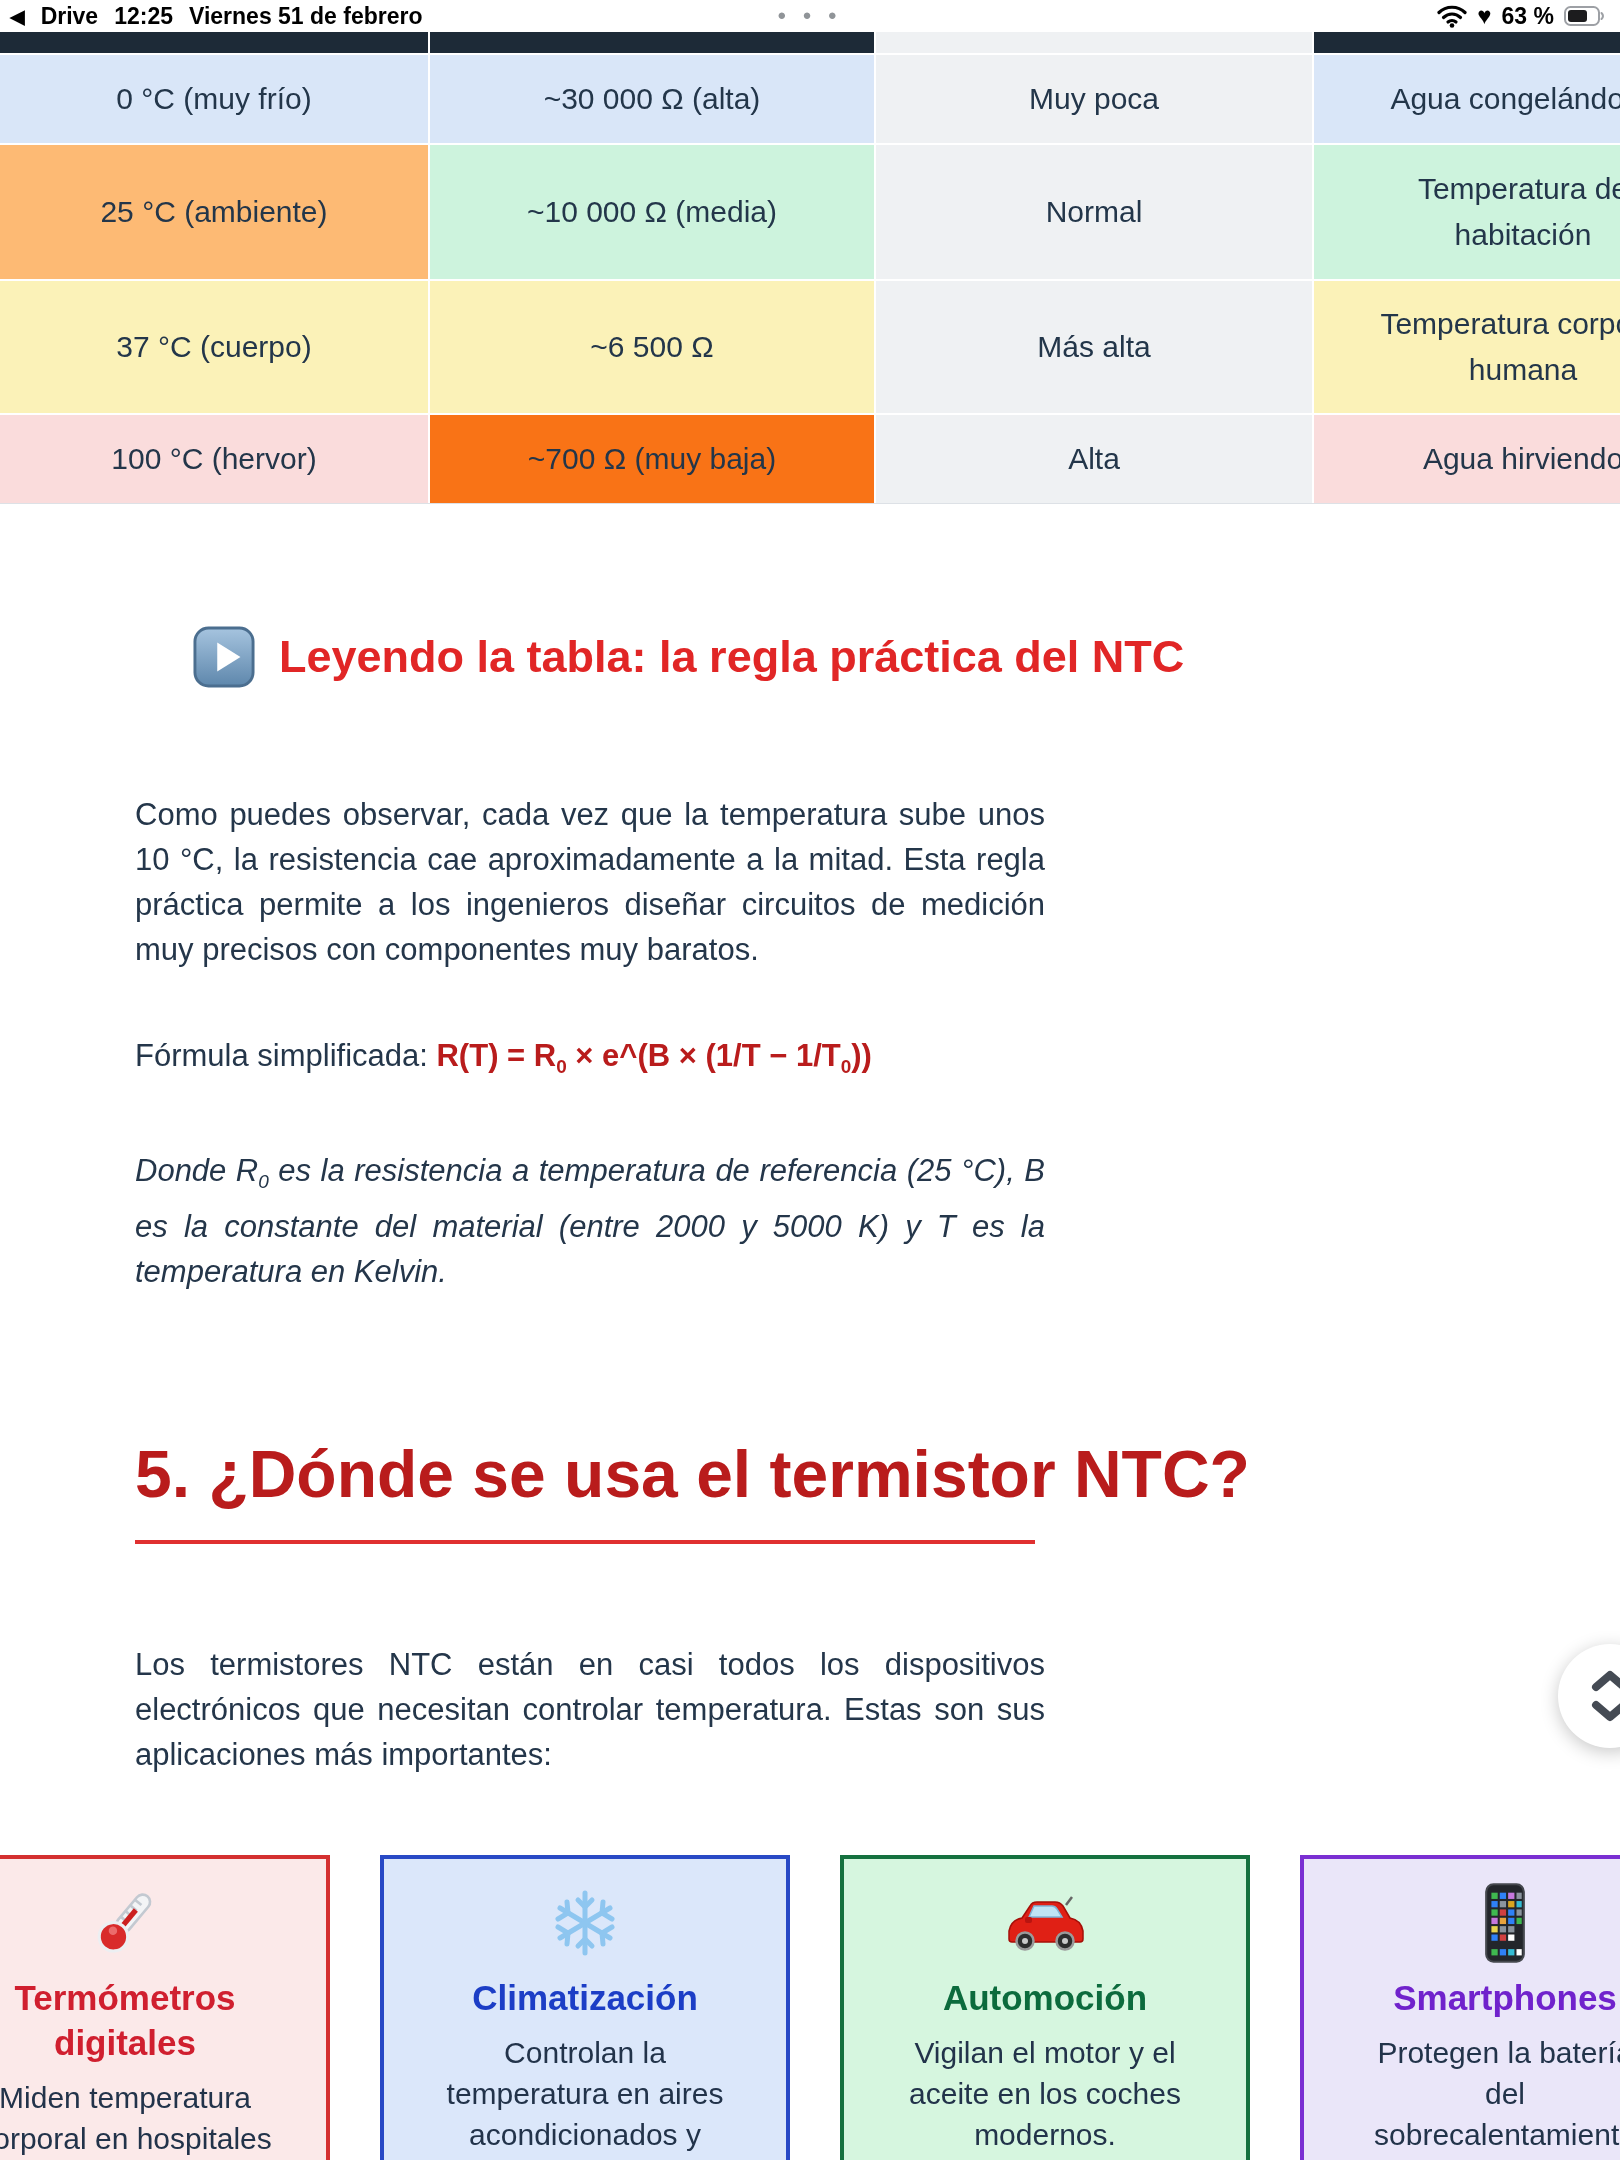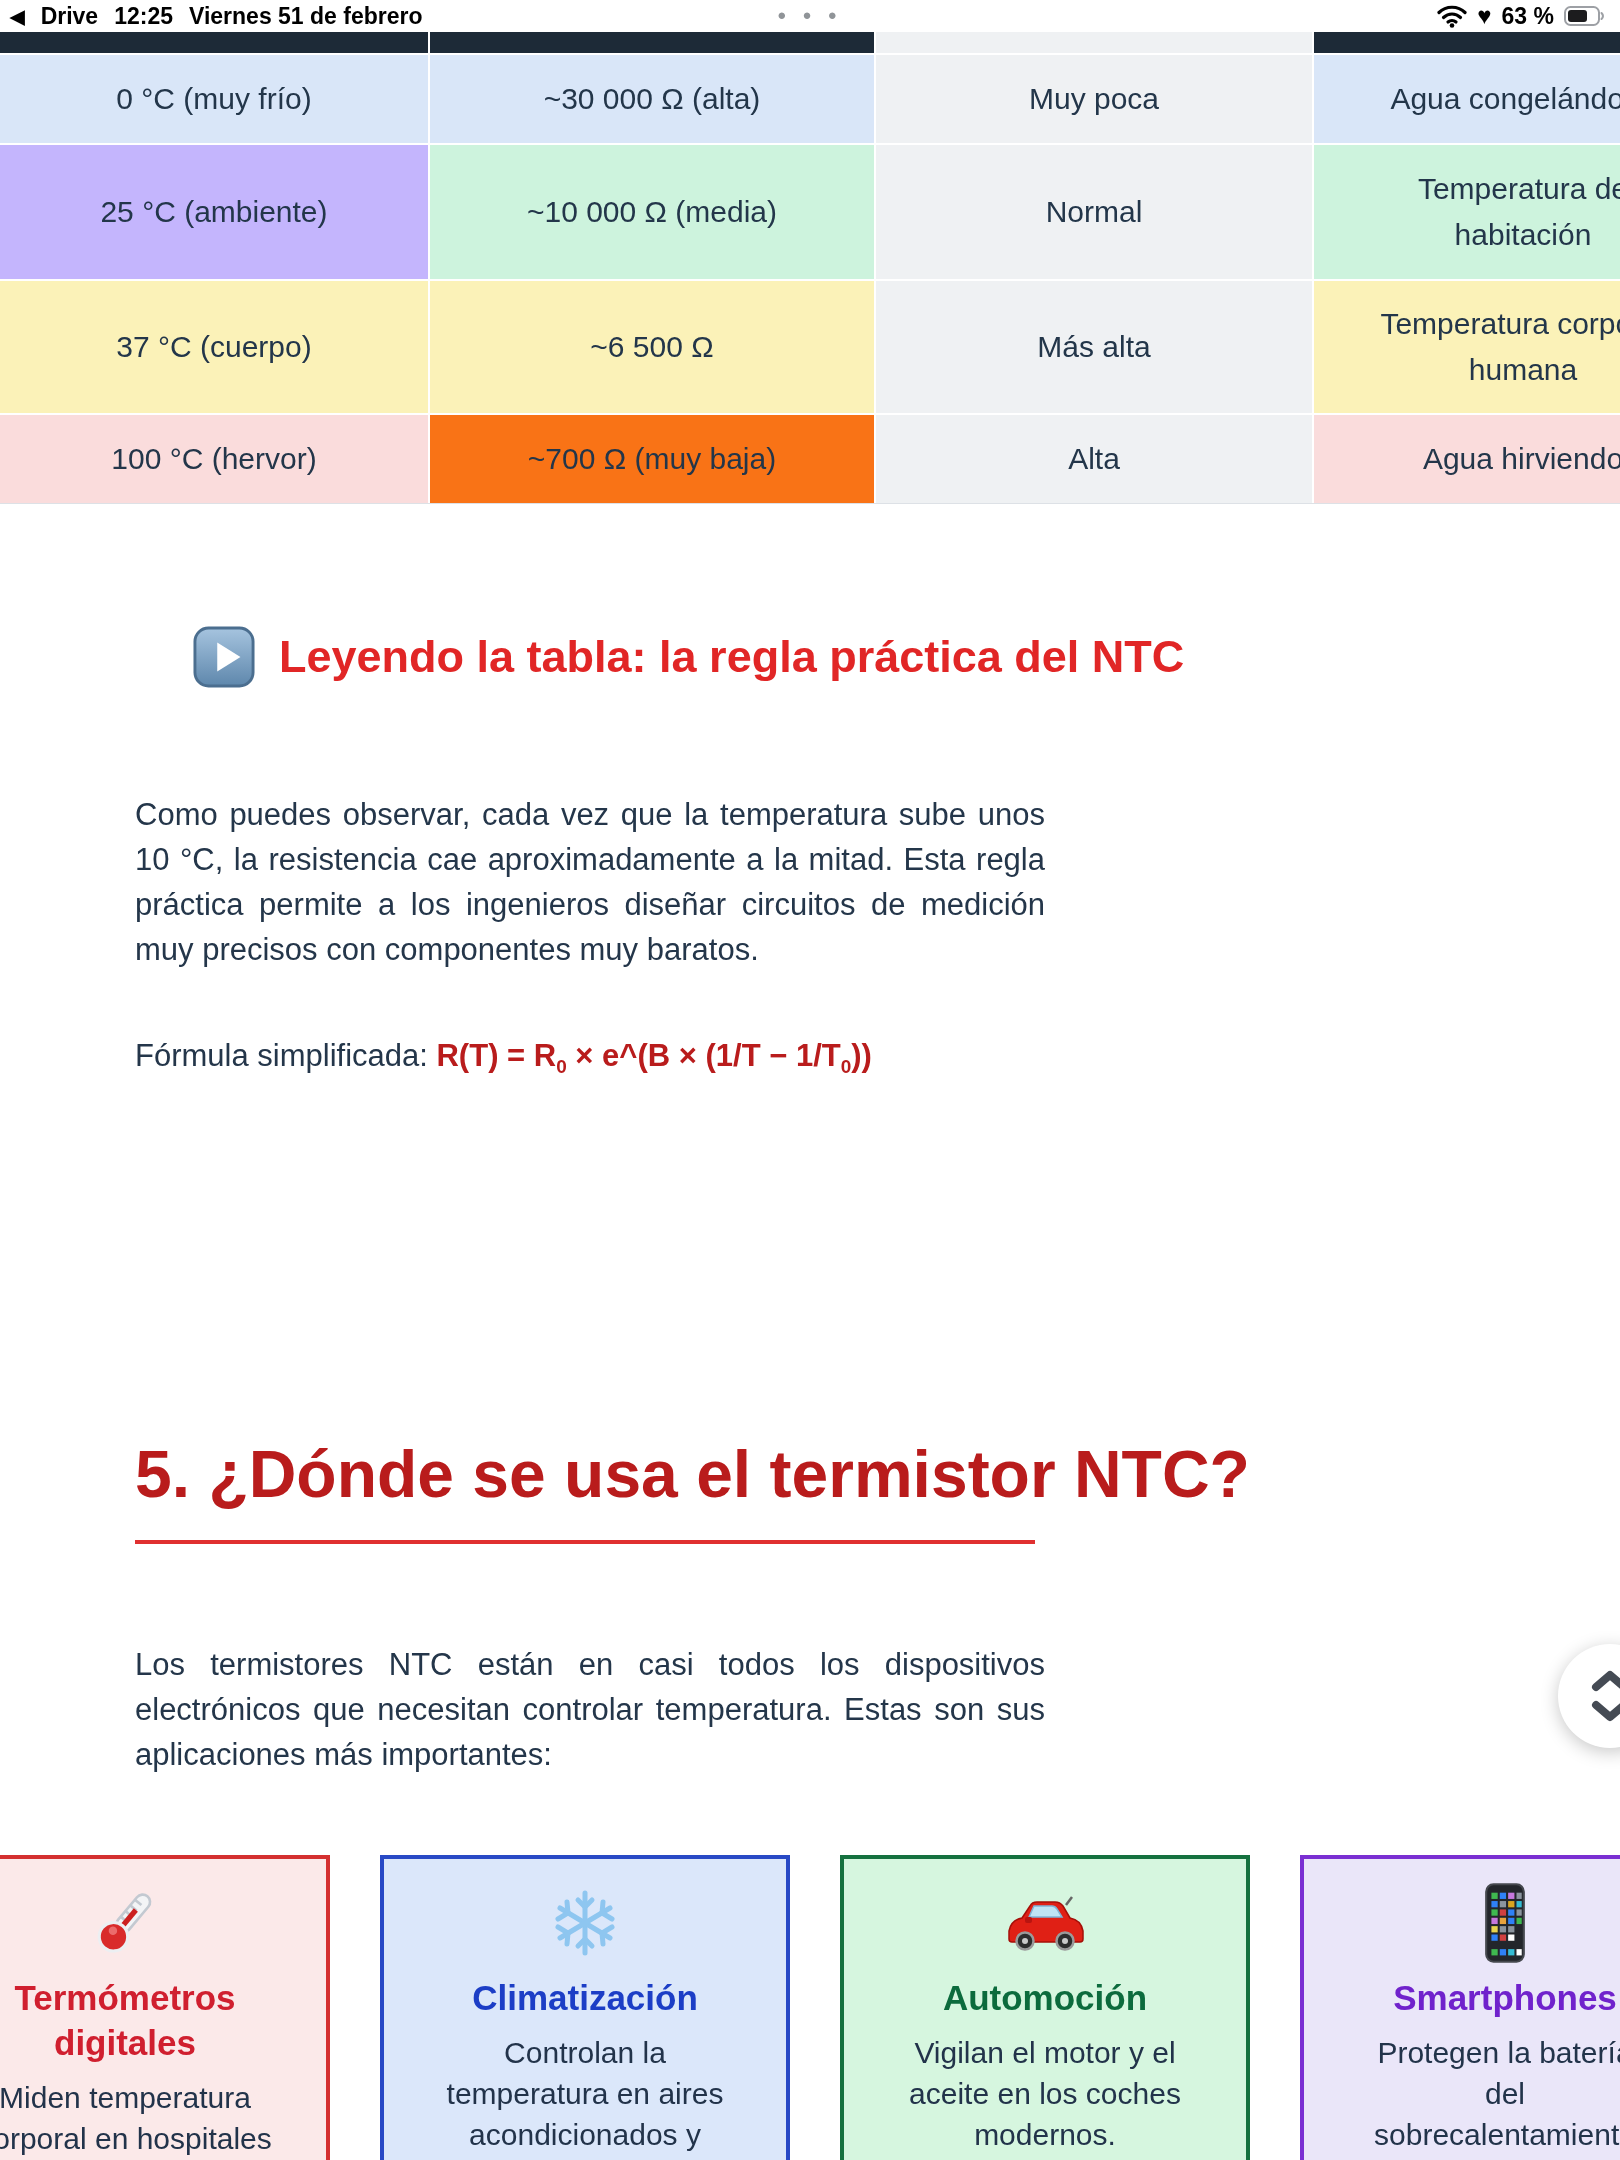--- a/index.html
+++ b/index.html
@@ -101,21 +101,21 @@
         <div class="c3"></div>
         <div class="c4" style="background:#1d2a37"></div>
     </div>
     <div class="trow r0">
       <div class="cell c1" style="background-color: rgb(217, 230, 248);">0 °C (muy frío)</div>
       <div class="cell c2" style="background-color: rgb(217, 230, 248);">~30 000 Ω (alta)</div>
       <div class="cell c3">Muy poca</div>
       <div class="cell c4" style="background-color: rgb(217, 230, 248);">Agua congelándose</div>
     </div>
     <div class="trow r1">
-      <div class="cell c1" style="background-color: #c4b5fd;">25 °C (ambiente)</div>
+      <div class="cell c1" style="background-color: #fdba74;">25 °C (ambiente)</div>
       <div class="cell c2" style="background-color: rgb(205, 243, 221);">~10 000 Ω (media)</div>
       <div class="cell c3">Normal</div>
       <div class="cell c4" style="background-color: rgb(205, 243, 221);">Temperatura de
 habitación</div>
     </div>
     <div class="trow r2">
       <div class="cell c1" style="background-color: rgb(251, 242, 184);">37 °C (cuerpo)</div>
       <div class="cell c2" style="background-color: rgb(251, 242, 184);">~6 500 Ω</div>
       <div class="cell c3">Más alta</div>
       <div class="cell c4" style="background-color: rgb(251, 242, 184);">Temperatura corporal
@@ -142,20 +142,21 @@
     </svg>
     <span class="txt">Leyendo la tabla: la regla práctica del NTC</span>
   </div>
 
   <div class="para p1">Como puedes observar, cada vez que la temperatura sube unos 10 °C, la resistencia cae aproximadamente a la mitad. Esta regla práctica permite a los ingenieros diseñar circuitos de medición muy precisos con componentes muy baratos.</div>
 
   <div class="formula-line">
     <span>Fórmula simplificada: </span><span class="fx"><span>R(T) = R</span><sub>0</sub><span> × e^(B × (1/T − 1/T</span><sub>0</sub><span>))</span></span>
   </div>
 
+  <div class="para pi"><span>Donde R</span><sub>0</sub><span> es la resistencia a temperatura de referencia (25 °C), B es la constante del material (entre 2000 y 5000 K) y T es la temperatura en Kelvin.</span></div>
 
   <div class="h2">5. ¿Dónde se usa el termistor NTC?</div>
   <div class="h2line" style="background-color: rgb(224, 48, 48);"></div>
 
   <div class="para p2">Los termistores NTC están en casi todos los dispositivos electrónicos que necesitan controlar temperatura. Estas son sus aplicaciones más importantes:</div>
 
   <div class="scrollpill">
     <svg width="40" height="22" viewBox="0 0 40 22">
       <polyline points="6,17 20,5 34,17" fill="none" stroke="#454b54" stroke-width="8" stroke-linecap="round" stroke-linejoin="round"></polyline>
     </svg>

